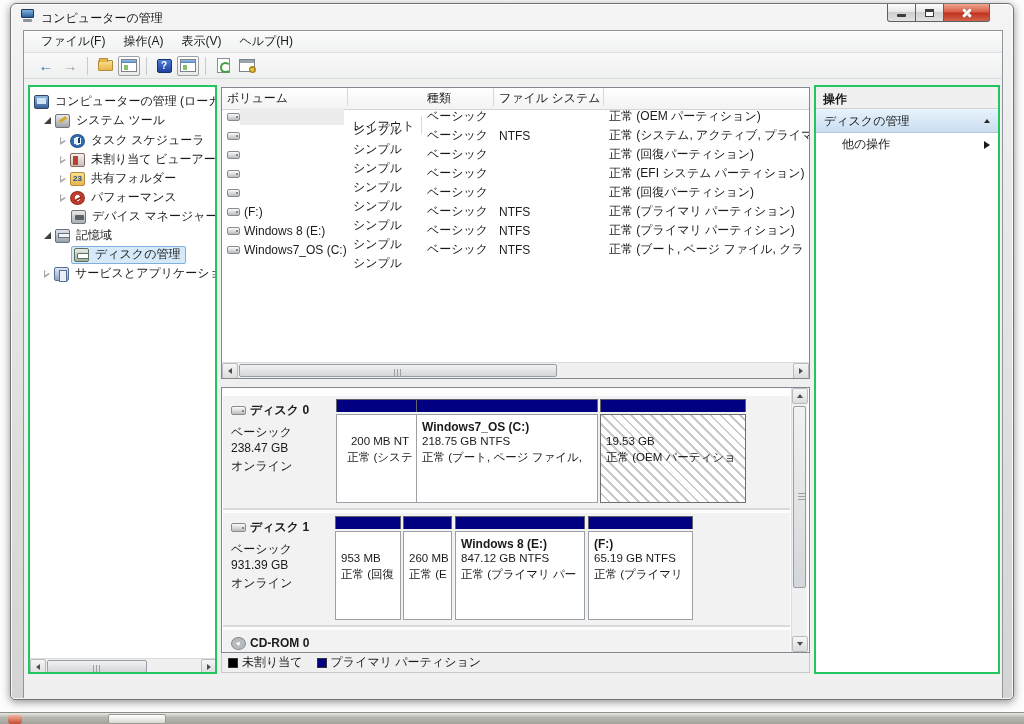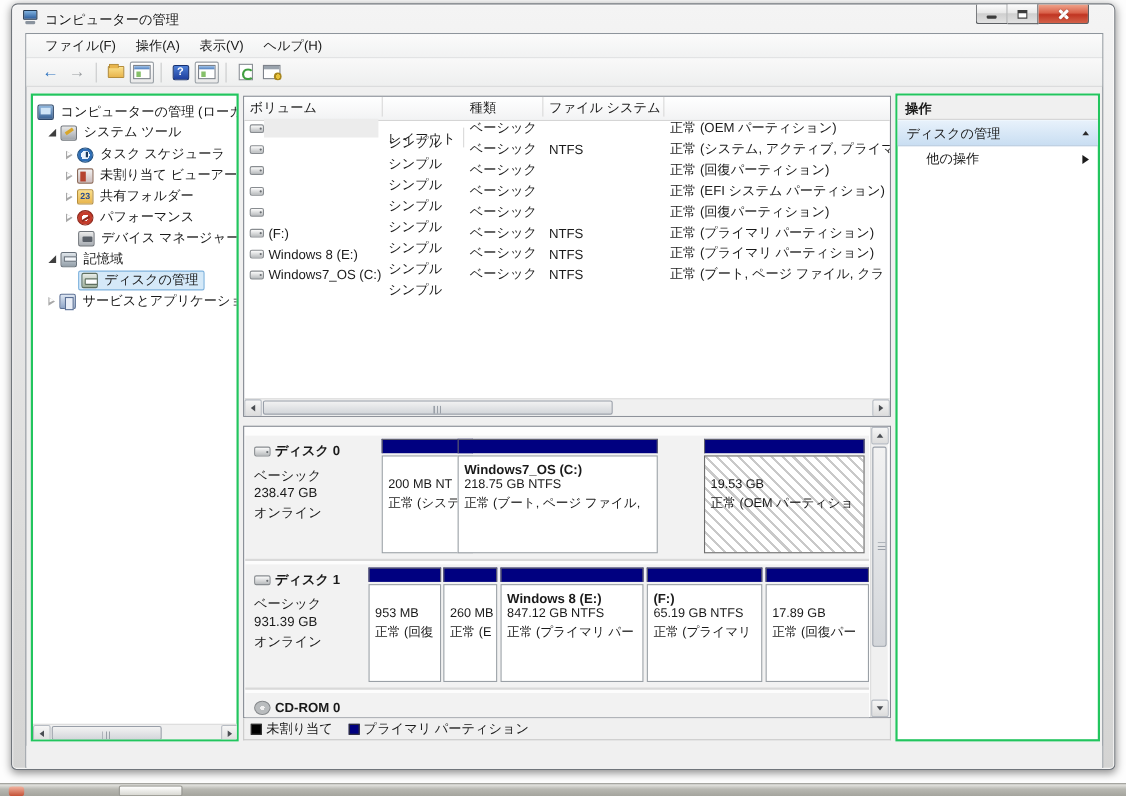--- a/index.html
+++ b/index.html
@@ -387,37 +387,37 @@
           <div class="disk-row" style="top:8px; height:114px;">
             <div class="dlabel">
               <div class="dname">
                   <span class="drive-ico"></span>
                   <span>ディスク 0</span>
                 </div>
               <div class="dline">ベーシック</div>
               <div class="dline">238.47 GB</div>
               <div class="dline">オンライン</div>
             </div>
-            <div class="part" style="left:124px; width:83px;">
+            <div class="part" style="left:113px; width:83px;text-align:center;">
               <div class="pstrip" style="background-color: rgb(0, 0, 128);"></div>
               <div class="pbody">
                 <div class="pline pname"></div>
                 <div class="pline">200 MB NT</div>
                 <div class="pline">正常 (システ</div>
               </div>
             </div>
             <div class="part" style="left:193px; width:182px;">
               <div class="pstrip" style="background-color: rgb(0, 0, 128);"></div>
               <div class="pbody">
                 <div class="pline pname">Windows7_OS (C:)</div>
                 <div class="pline">218.75 GB NTFS</div>
                 <div class="pline">正常 (ブート, ページ ファイル,</div>
               </div>
             </div>
-            <div class="part" style="left:377px; width:146px;margin-left:40px;">
+            <div class="part" style="left:377px; width:146px;">
               <div class="pstrip" style="background-color: rgb(0, 0, 128);"></div>
               <div class="pbody hatched">
                 <div class="pline pname"></div>
                 <div class="pline">19.53 GB</div>
                 <div class="pline">正常 (OEM パーティショ</div>
               </div>
             </div>
           </div>
 
           <div class="disk-row" style="top:125px; height:114px;">
@@ -455,28 +455,20 @@
               </div>
             </div>
             <div class="part" style="left:365px; width:105px;">
               <div class="pstrip" style="background-color: rgb(0, 0, 128);"></div>
               <div class="pbody">
                 <div class="pline pname">(F:)</div>
                 <div class="pline">65.19 GB NTFS</div>
                 <div class="pline">正常 (プライマリ</div>
               </div>
             </div>
-            <div class="part" style="left:473px; width:94px;">
-              <div class="pstrip" style="background-color: rgb(0, 0, 128);"></div>
-              <div class="pbody">
-                <div class="pline pname"></div>
-                <div class="pline">17.89 GB</div>
-                <div class="pline">正常 (回復パー</div>
-              </div>
-            </div>
           </div>
 
           <div class="disk-row" style="top:242px; height:60px; border-bottom:none;">
             <div class="dlabel" style="height:56px;">
               <div class="dname">
                   <span class="cd-ico"></span>
                   <span>CD-ROM 0</span>
                 </div>
             </div>
           </div>

